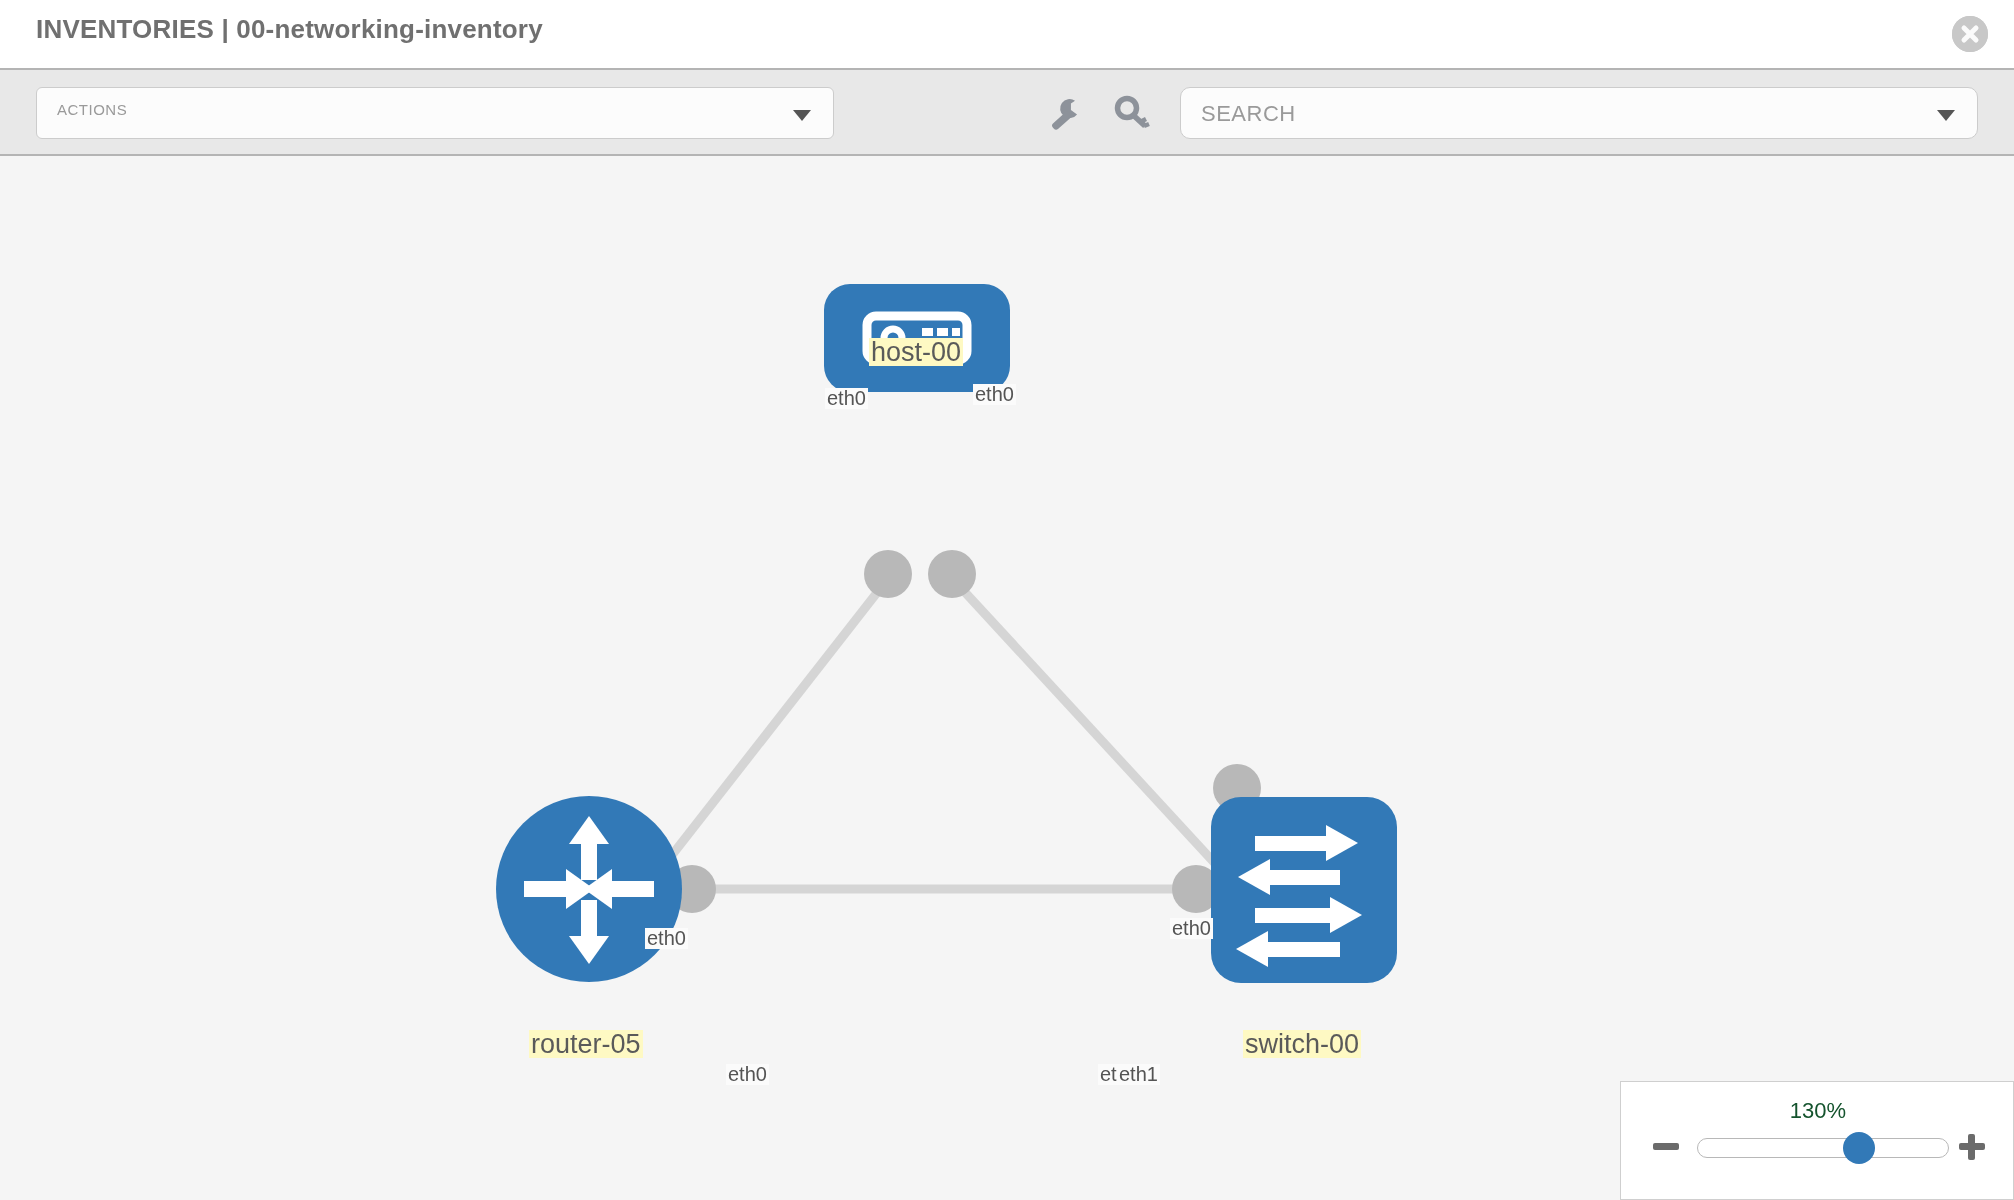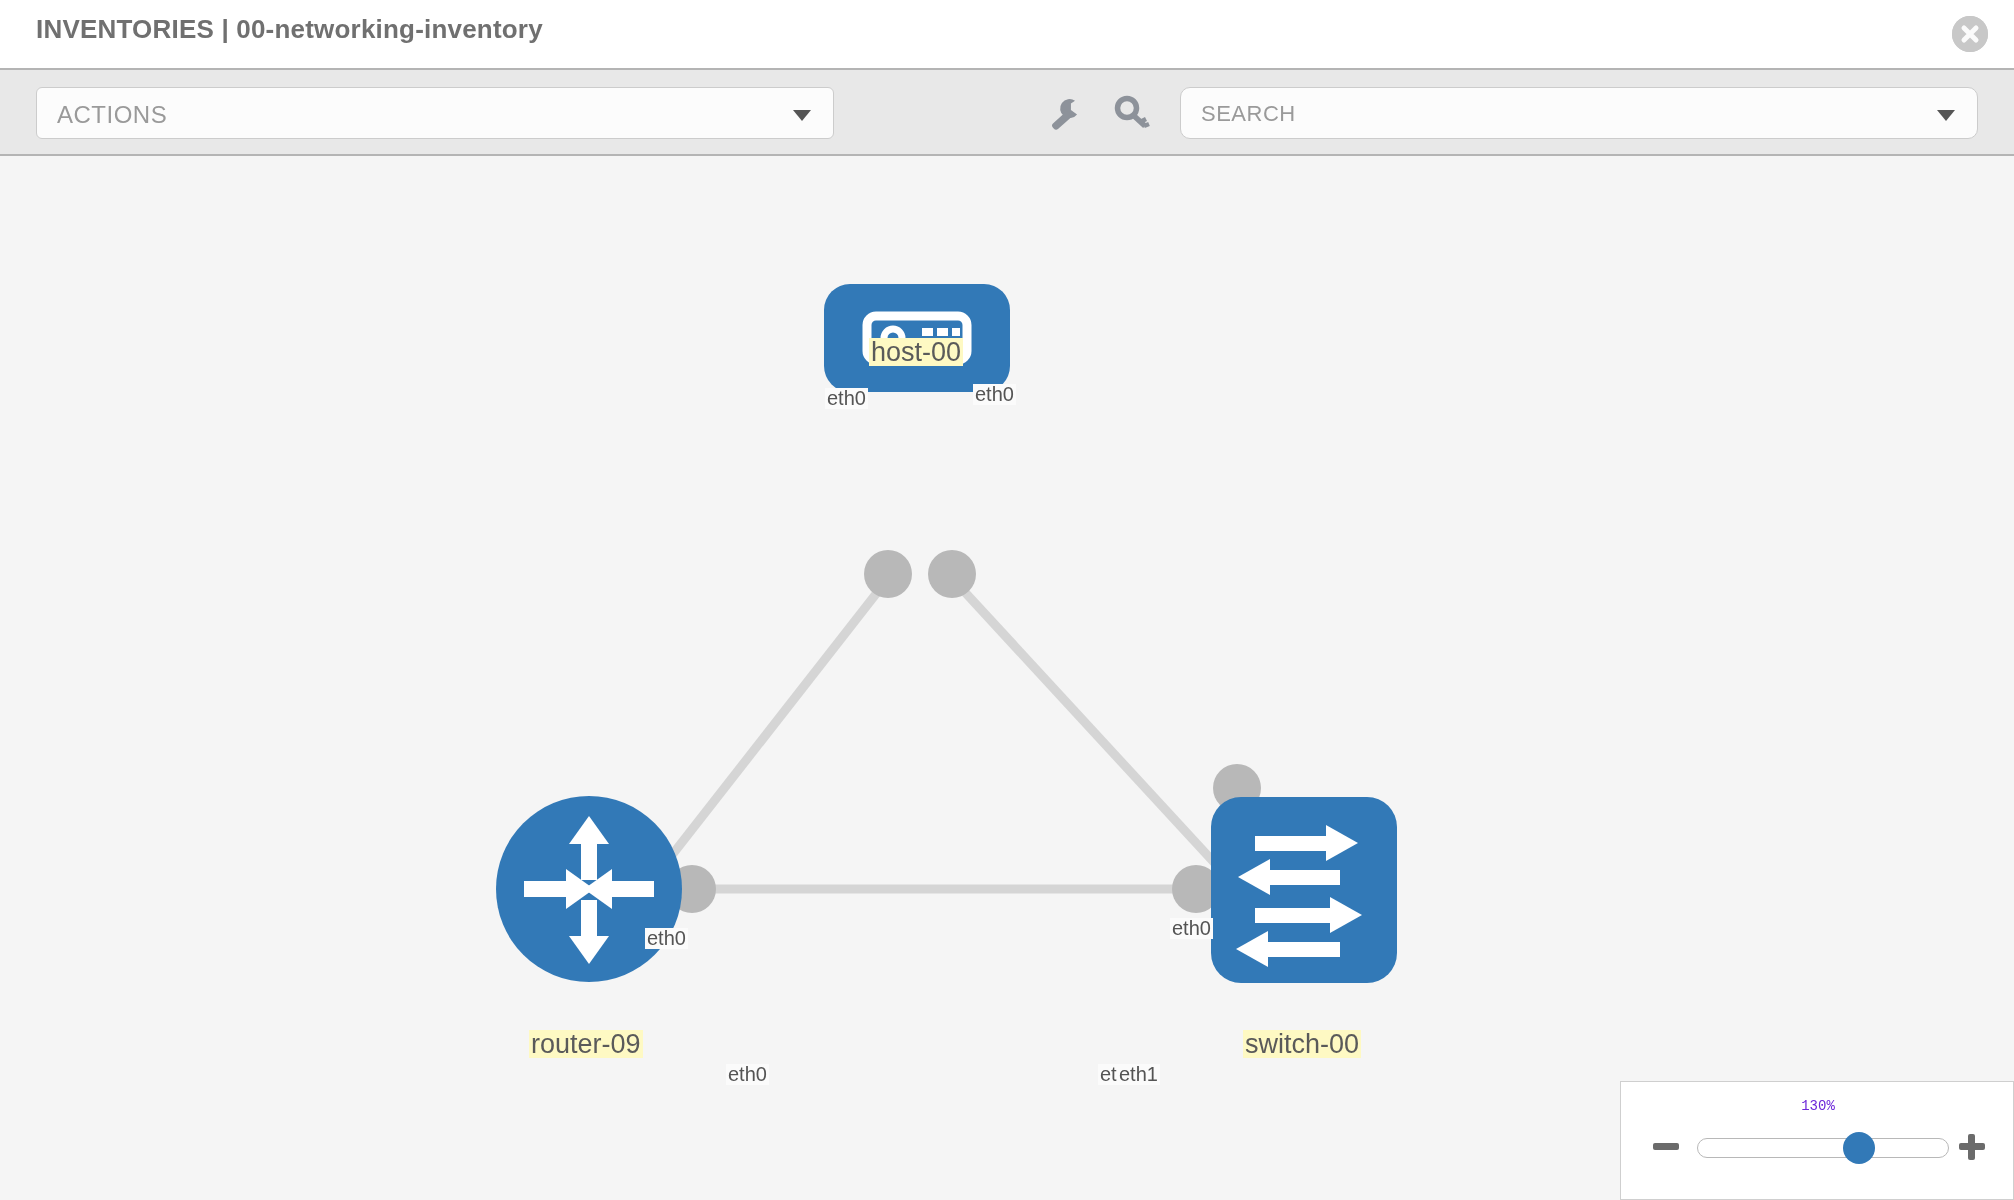--- a/index.html
+++ b/index.html
@@ -71,21 +71,21 @@
     background: #fcfcfc;
     border: 1px solid #cccccc;
     border-radius: 6px;
     box-sizing: border-box;
     cursor: pointer;
   }
   .actions-select .sel-label {
     position: absolute;
     left: 20px;
     top: 13px;
-    font-size: 24px;
+    font-size: 15px;
     color: #9a9a9a;
     letter-spacing: 0.5px;
   }
   .caret {
     position: absolute;
     right: 22px;
     top: 22px;
     width: 0; height: 0;
     border-left: 9px solid transparent;
     border-right: 9px solid transparent;
@@ -168,23 +168,22 @@
     background: #ffffff;
     border: 1px solid #cfcfcf;
     box-sizing: border-box;
   }
   .zoom-value {
     position: absolute;
     left: 0;
     top: 16px;
     width: 394px;
     text-align: center;
-    font-size: 14px;
-    color: #6d28d9;
-    font-family: Liberation Mono, monospace;
+    font-size: 22px;
+    color: #14532d;
   }
   .zoom-minus, .zoom-plus {
     position: absolute;
     top: 48px;
     width: 34px;
     height: 34px;
     cursor: pointer;
   }
   .zoom-minus { left: 28px; }
   .zoom-plus  { left: 334px; }
@@ -328,21 +327,21 @@
 
     <div class="iface-label" style="left:825px; top:196px;">eth0</div>
     <div class="iface-label" style="left:973px; top:192px;">eth0</div>
     <div class="iface-label" style="left:645px; top:736px;">eth0</div>
     <div class="iface-label" style="left:1170px; top:726px;">eth0</div>
     <div class="iface-label" style="left:726px; top:872px;">eth0</div>
     <div class="iface-label" style="left:1098px; top:872px;">eth0</div>
     <div class="iface-label" style="left:1117px; top:872px;text-align:center;">eth1</div>
 
     <div class="node-label" style="left:869px; top:182px;">host-00</div>
-    <div class="node-label" style="left:529px; top:874px;">router-09</div>
+    <div class="node-label" style="left:529px; top:874px;">router-05</div>
     <div class="node-label" style="left:1243px; top:874px;">switch-00</div>
   </div>
 
   <div class="zoom-panel">
     <div class="zoom-value">130%</div>
 
     <div class="zoom-minus">
       <svg width="34" height="34" viewBox="0 0 34 34">
         <rect x="4" y="13" width="26" height="7" rx="2" fill="#6b6b6b"></rect>
       </svg>

